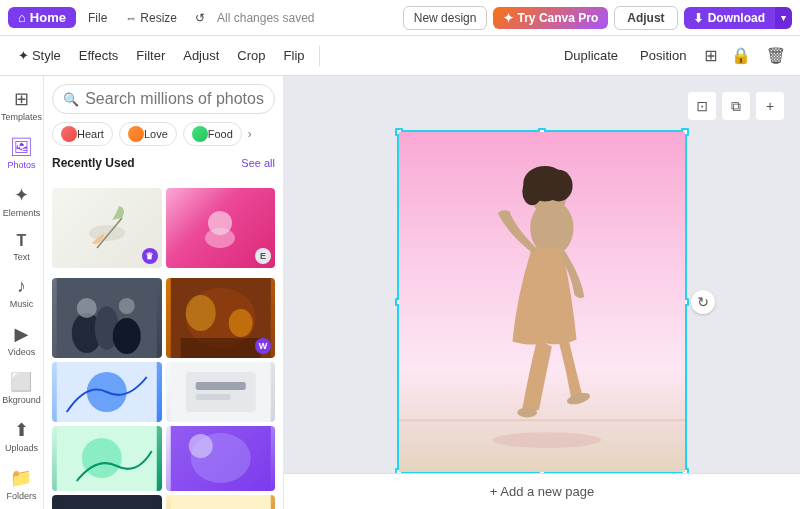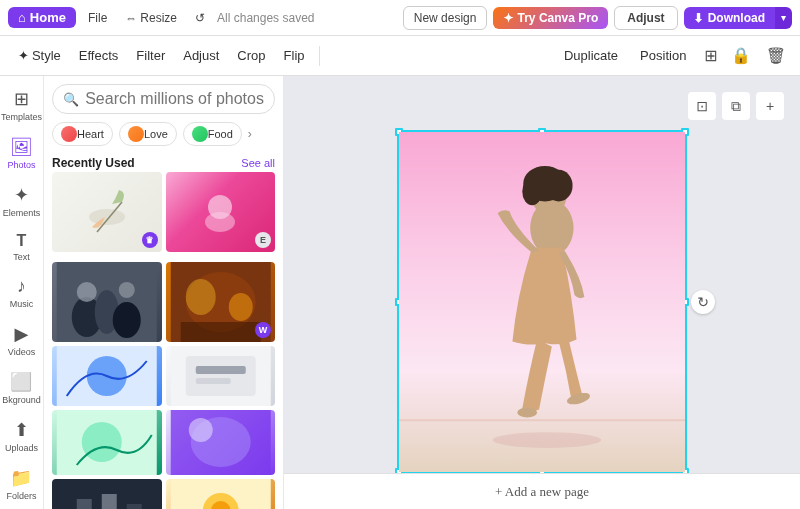--- a/index.html
+++ b/index.html
@@ -112,21 +112,21 @@
       white-space: nowrap; color: #333; background: #fff;
     }
     .chip-color-heart { width: 16px; height: 16px; border-radius: 50%; background: linear-gradient(135deg, #f87171, #ef4444); }
     .chip-color-love { width: 16px; height: 16px; border-radius: 50%; background: linear-gradient(135deg, #fb923c, #f97316); }
     .chip-color-food { width: 16px; height: 16px; border-radius: 50%; background: linear-gradient(135deg, #4ade80, #22c55e); }
     .chip-arrow { color: #888; font-size: 12px; cursor: pointer; }
 
     
     .section-header {
       display: flex; justify-content: space-between; align-items: center;
-      margin-bottom: 2px;
+      margin-bottom: 18px;
     }
     .section-title { font-size: 12px; font-weight: 600; color: #222; }
     .see-all { font-size: 11px; color: #7c3aed; cursor: pointer; }
 
     
     .photo-grid-2 {
       display: grid; grid-template-columns: 1fr 1fr;
       gap: 4px; margin-bottom: 10px;
     }
     .photo-thumb {
@@ -207,21 +207,21 @@
       font-size: 14px; cursor: pointer; color: #555;
       box-shadow: 0 1px 3px rgba(0,0,0,0.2);
     }
     .canvas-bottom-icon {
       margin-top: 8px; font-size: 18px; color: #888; cursor: pointer;
     }
     .add-page-bar {
       position: absolute; bottom: 0; left: 0; right: 0;
       background: #fff; border-top: 1px solid #e0e0e0;
       display: flex; align-items: center; justify-content: center;
-      height: 36px; cursor: pointer; font-family: Liberation Serif, serif;
+      height: 36px; cursor: pointer;
     }
     .add-page-text { font-size: 13px; color: #555; }
 
     
     .t1 { background: linear-gradient(135deg, #6b7280, #374151); height: 80px; }
     .t2 { background: linear-gradient(135deg, #d97706, #92400e); height: 80px; }
 
     .ru1 { background: linear-gradient(135deg, #f3f4f6, #e5e7eb); height: 80px; }
   </style>
 </head>

